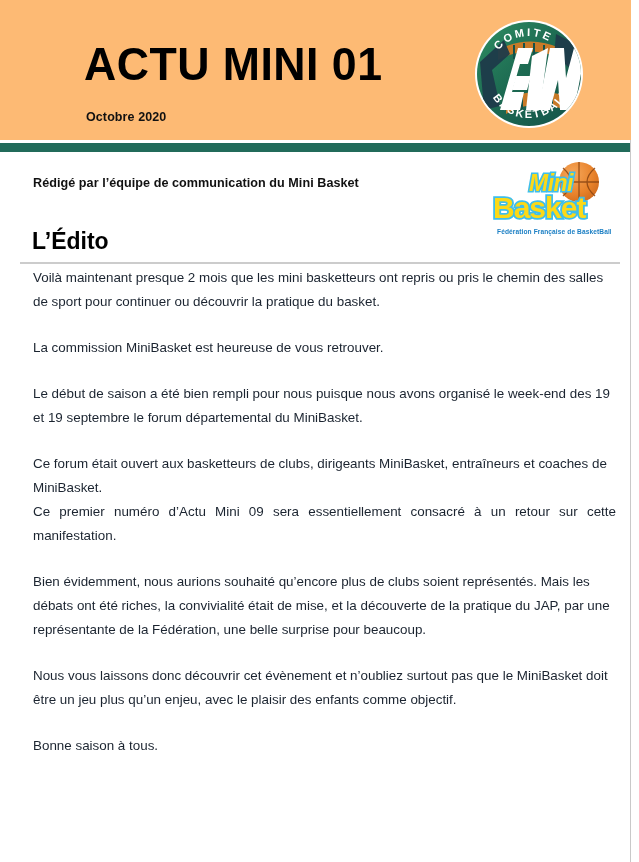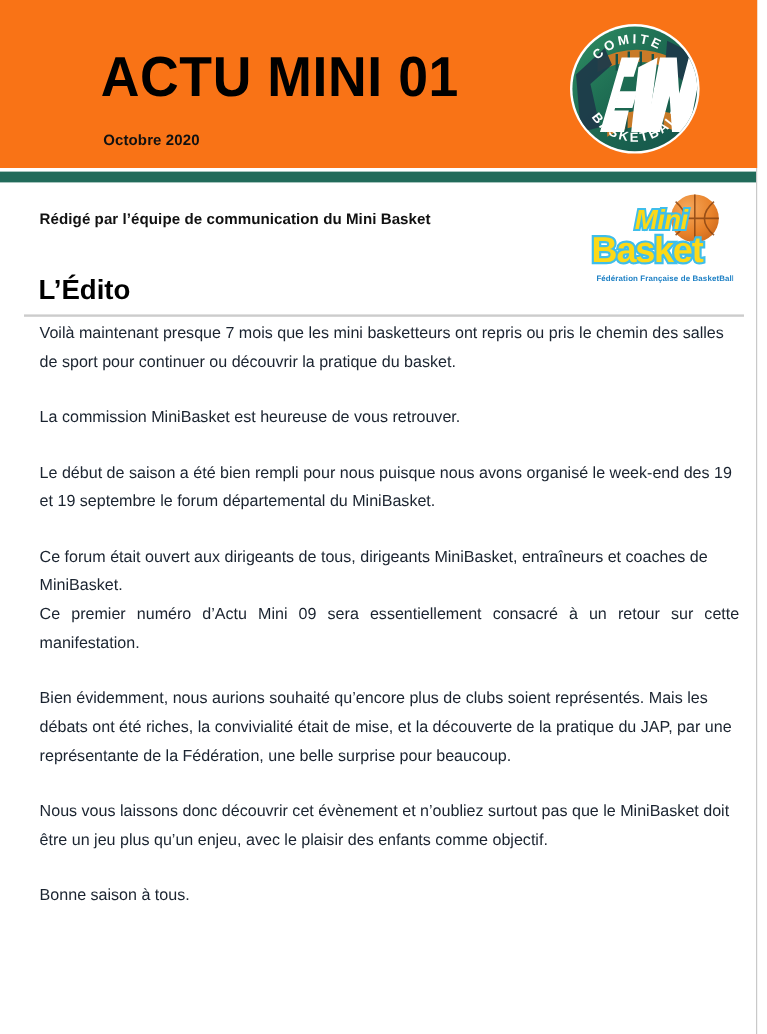--- a/index.html
+++ b/index.html
@@ -32,21 +32,21 @@
     background: #c9c9c9;
   }
 
   
   .header {
     position: absolute;
     left: 0;
     top: 0;
     width: 631px;
     height: 140px;
-    background: #f97316;
+    background: #fdba74;
   }
 
   .masthead-title {
     position: absolute;
     left: 84px;
     top: 40px;
     font-family: "Liberation Sans Narrow", "Liberation Sans", sans-serif;
     font-size: 47px;
     font-weight: 700;
     letter-spacing: 0.5px;
@@ -262,23 +262,23 @@
 
       <text x="8" y="76" font-family="&quot;Liberation Sans&quot;, sans-serif" font-size="6.6" font-weight="700" fill="#1b7fc4" letter-spacing="0.1">Fédération Française de BasketBall</text>
     </svg>
   </div>
 
   <div class="edito-title">L’Édito</div>
 
   <div class="edito-rule"></div>
 
   <div class="body-copy">
-    <p>Voilà maintenant presque 7 mois que les mini basketteurs ont repris ou pris le chemin des salles de sport pour continuer ou découvrir la pratique du basket.</p>
+    <p>Voilà maintenant presque 2 mois que les mini basketteurs ont repris ou pris le chemin des salles de sport pour continuer ou découvrir la pratique du basket.</p>
     <p>La commission MiniBasket est heureuse de vous retrouver.</p>
     <p>Le début de saison a été bien rempli pour nous puisque nous avons organisé le week-end des 19 et 19 septembre le forum départemental du MiniBasket.</p>
-    <p class="tight">Ce forum était ouvert aux dirigeants de tous, dirigeants MiniBasket, entraîneurs et coaches de MiniBasket.</p>
+    <p class="tight">Ce forum était ouvert aux basketteurs de clubs, dirigeants MiniBasket, entraîneurs et coaches de MiniBasket.</p>
     <p class="justified">Ce premier numéro d’Actu Mini 09 sera essentiellement consacré à un retour sur cette manifestation.</p>
     <p>Bien évidemment, nous aurions souhaité qu’encore plus de clubs soient représentés. Mais les débats ont été riches, la convivialité était de mise, et la découverte de la pratique du JAP, par une représentante de la Fédération, une belle surprise pour beaucoup.</p>
     <p>Nous vous laissons donc découvrir cet évènement et n’oubliez surtout pas que le MiniBasket doit être un jeu plus qu’un enjeu, avec le plaisir des enfants comme objectif.</p>
     <p>Bonne saison à tous.</p>
   </div>
 
 </div>
 
 </body></html>

